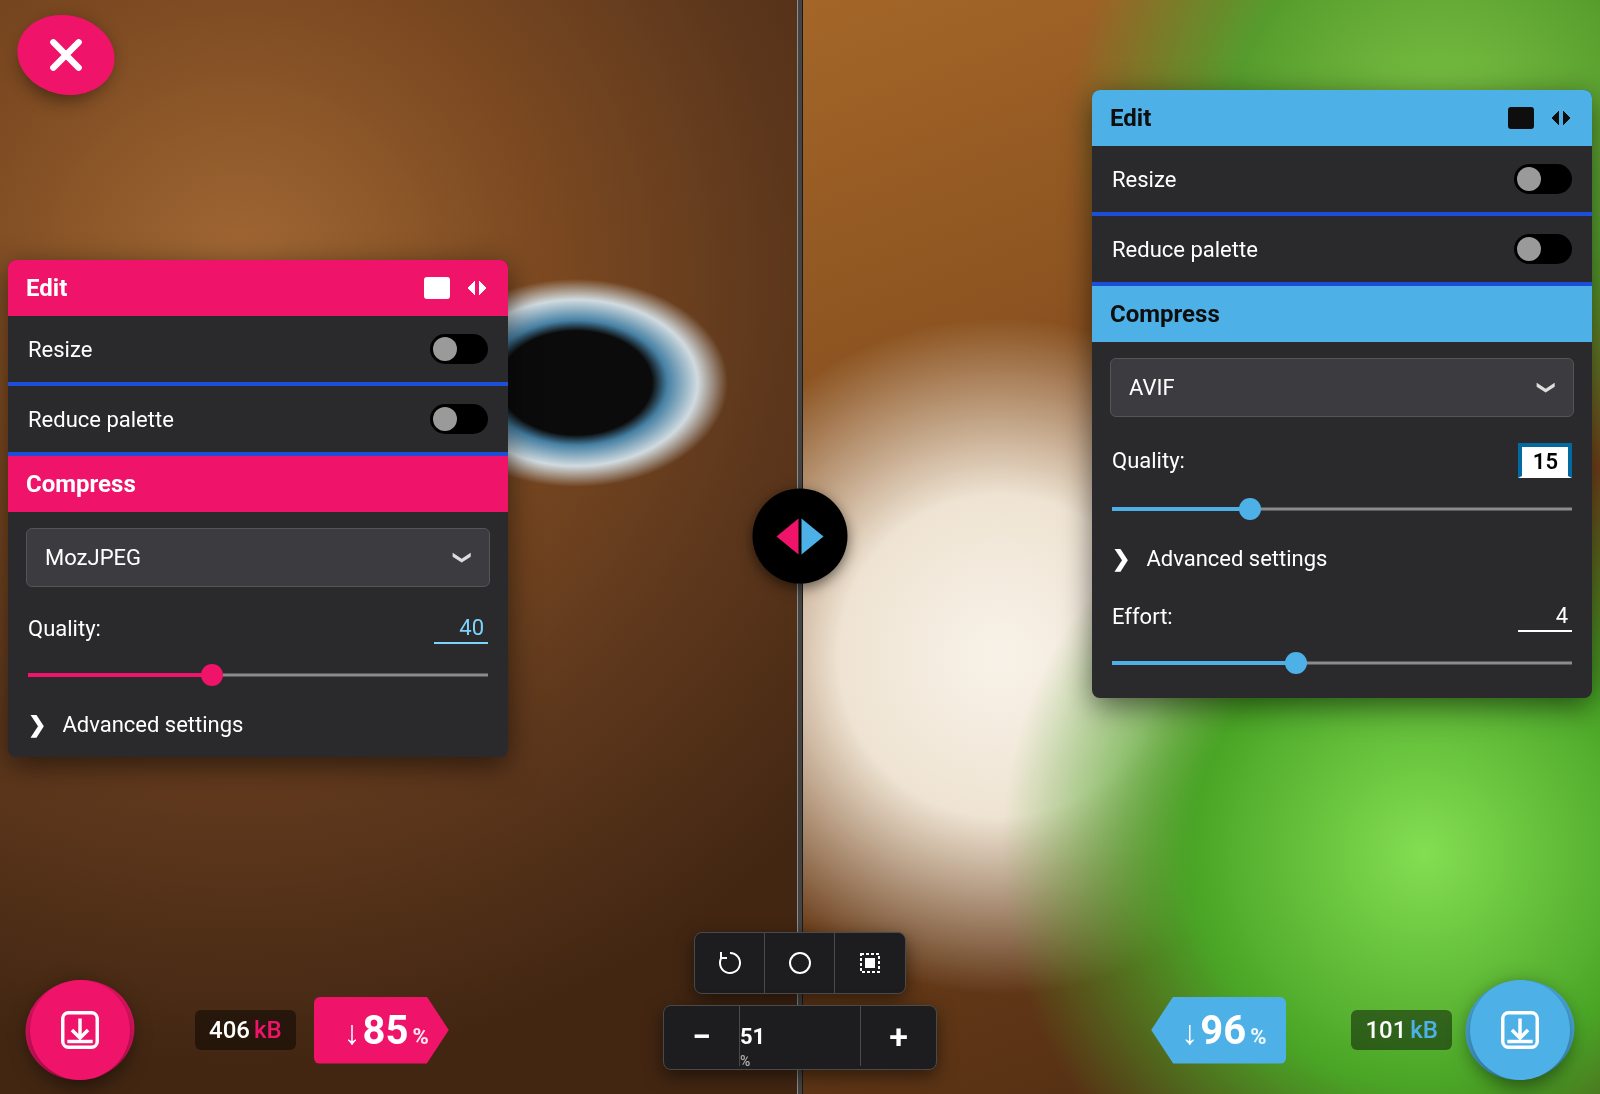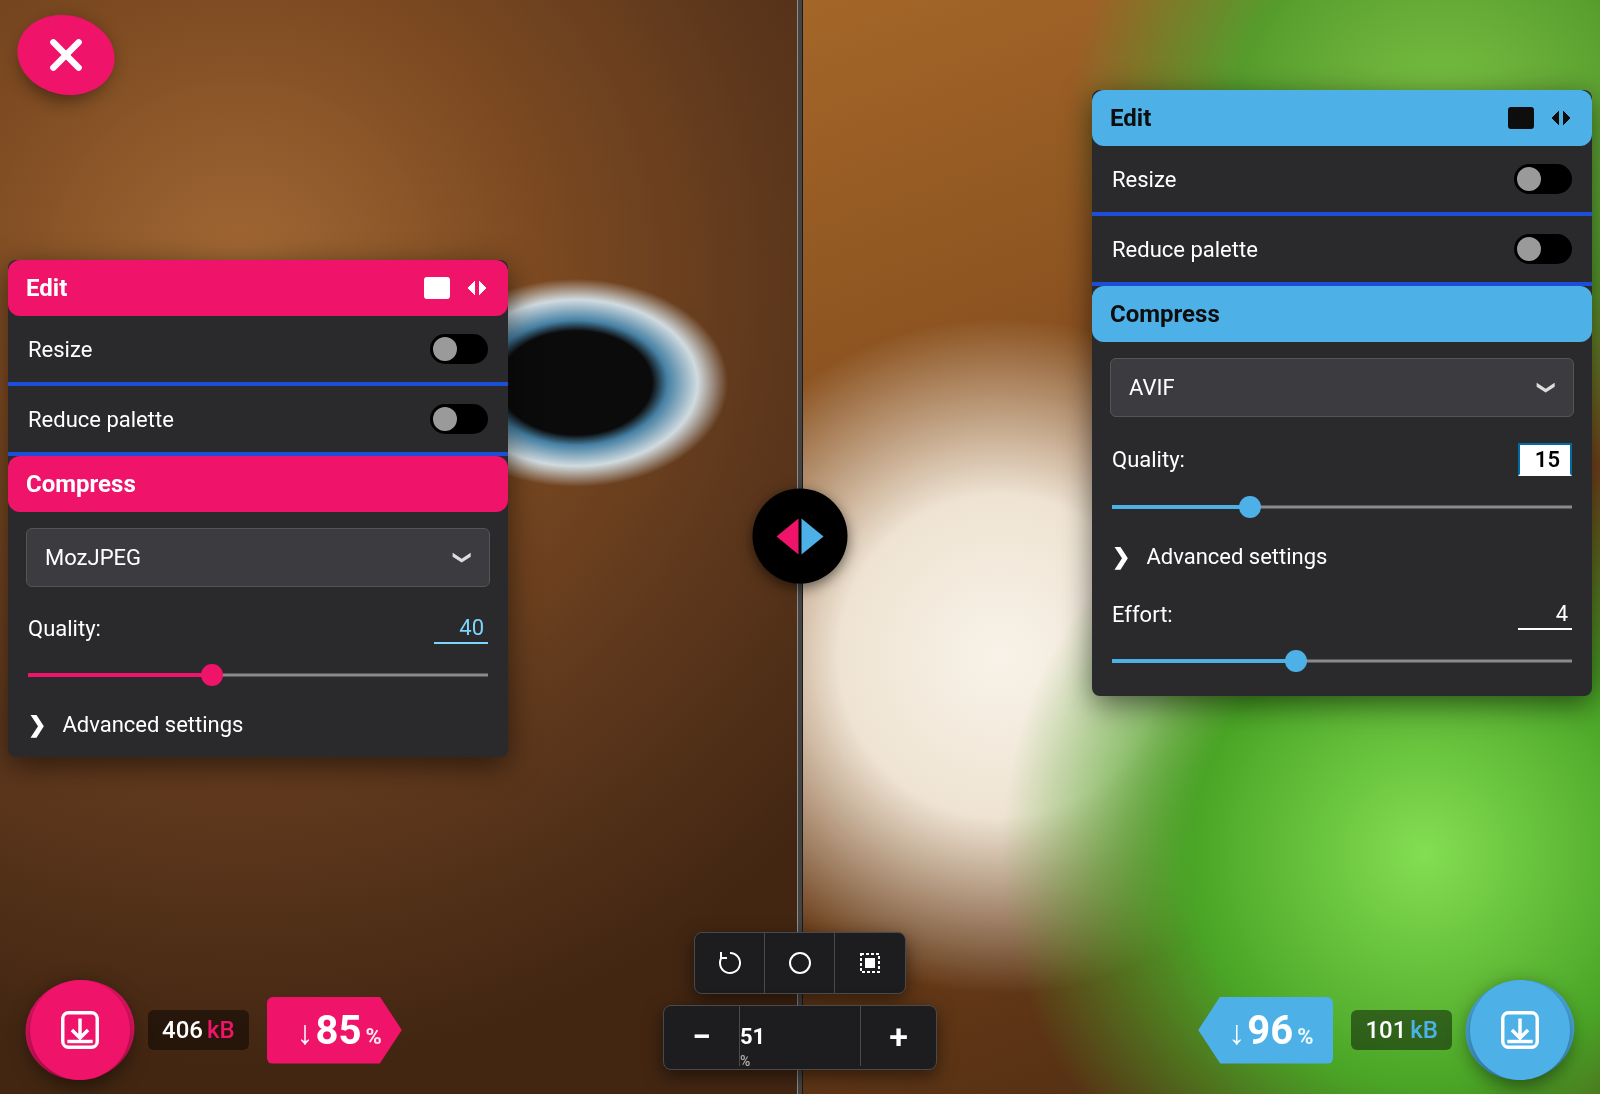--- a/index.html
+++ b/index.html
@@ -45,41 +45,41 @@
 
   .close-btn{position:absolute;top:16px;left:22px;width:88px;height:78px;background:var(--pink);border-radius:50%;z-index:6;display:flex;align-items:center;justify-content:center;box-shadow:0 6px 18px rgba(0,0,0,.45);cursor:pointer;}
   .close-btn::before{content:"";position:absolute;inset:-4px;border-radius:50%;background:var(--pink);transform:rotate(12deg) scale(1.02,.92);z-index:-1;}
   .close-btn svg{width:38px;height:38px;stroke:#fff;stroke-width:4;stroke-linecap:round;}
 
   
   .panel{position:absolute;width:500px;background:var(--panel);border-radius:8px;overflow:hidden;box-shadow:0 8px 30px rgba(0,0,0,.55);z-index:5;}
   .panel.left{left:8px;top:260px;}
   .panel.right{right:8px;top:90px;}
 
-  .sec-head{display:flex;align-items:center;justify-content:space-between;padding:14px 18px;font-weight:700;font-size:24px;border-radius:12px;}
+  .sec-head{display:flex;align-items:center;justify-content:space-between;padding:14px 18px;font-weight:700;font-size:24px;}
   .sec-head.pink{background:var(--pink);}
   .sec-head.blue{background:var(--blue);color:#0e0e0e}
   .sec-head .icons{display:flex;gap:14px;align-items:center;}
   .head-icon{display:inline-flex;align-items:center;justify-content:center;}
   .head-icon svg{width:26px;height:24px;}
   .sec-head.pink svg *{stroke:#fff;fill:#fff;}
   .sec-head.blue svg *{stroke:#0e0e0e;fill:#0e0e0e;}
 
   .row{display:flex;align-items:center;justify-content:space-between;padding:18px 20px;font-size:22px;border-bottom:4px solid #1d4ed8;}
   .row:last-child{border-bottom:none;}
   .toggle{width:58px;height:30px;background:#000;border-radius:30px;position:relative;cursor:pointer;}
   .toggle .knob{position:absolute;top:3px;left:3px;width:24px;height:24px;background:#9a9a9a;border-radius:50%;}
 
   .select{margin:16px 18px;background:#3c3c40;border:1px solid #555;border-radius:6px;padding:16px 18px;display:flex;align-items:center;justify-content:space-between;font-size:22px;cursor:pointer;}
   .select .chev{transform:rotate(90deg);font-size:18px;color:#ddd;}
 
   .field{padding:10px 20px 4px;}
   .field-head{display:flex;align-items:center;justify-content:space-between;font-size:22px;}
   .field-head .val{min-width:54px;text-align:right;border-bottom:2px solid currentColor;padding:2px 4px;font-size:22px;}
-  .field-head .val.boxed{border:2px solid #0369a1;border-bottom:2px solid #fff;padding:2px 10px;background:#fff;color:#000;font-weight:600;}
+  .field-head .val.boxed{border:4px solid #0369a1;border-bottom:2px solid #fff;padding:2px 10px;background:#fff;color:#000;font-weight:600;}
 
   .slider{position:relative;height:34px;margin:10px 20px 6px;}
   .slider .track{position:absolute;left:0;right:0;top:50%;height:3px;background:var(--track);transform:translateY(-50%);}
   .slider .fill{position:absolute;left:0;top:50%;height:4px;transform:translateY(-50%);}
   .slider.pink .fill{background:var(--pink);}
   .slider.blue .fill{background:var(--blue);}
   .slider .thumb{position:absolute;top:50%;width:22px;height:22px;border-radius:50%;transform:translate(-50%,-50%);}
   .slider.pink .thumb{background:var(--pink);}
   .slider.blue .thumb{background:var(--blue);}
 
@@ -92,21 +92,21 @@
   
   .footer{position:absolute;bottom:14px;display:flex;align-items:center;gap:18px;z-index:6;}
   .footer.left{left:30px;}
   .footer.right{right:30px;flex-direction:row-reverse;}
   .dl{width:100px;height:100px;border-radius:50%;display:flex;align-items:center;justify-content:center;box-shadow:0 6px 20px rgba(0,0,0,.5);cursor:pointer;position:relative;}
   .dl::before{content:"";position:absolute;inset:-3px;border-radius:50%;transform:rotate(-10deg) scale(1.03,.94);z-index:-1;}
   .dl.pink,.dl.pink::before{background:var(--pink);}
   .dl.blue,.dl.blue::before{background:var(--blue);}
   .dl svg{width:46px;height:46px;stroke:#fff;fill:none;stroke-width:3;}
   .dl.blue svg{stroke:#fff;}
-  .size{font-size:24px;font-weight:500;padding:6px 14px;background:rgba(0,0,0,.45);border-radius:6px;}
+  .size{font-size:24px;font-weight:500;padding:6px 14px;background:rgba(0,0,0,.45);border-radius:6px;margin-left:47px;}
   .size .u{color:var(--pink);margin-left:4px;}
   .footer.right .size .u{color:var(--blue);}
   .pct{padding:10px 20px 10px 30px;font-size:40px;font-weight:700;position:relative;display:flex;align-items:baseline;}
   .pct .arrow-txt{font-size:34px;margin-right:2px;font-weight:400;}
   .pct .pc{font-size:22px;margin-left:4px;opacity:.9;}
   .pct.pink{background:var(--pink);clip-path:polygon(0 0, calc(100% - 22px) 0, 100% 50%, calc(100% - 22px) 100%, 0 100%);border-radius:6px 0 0 6px;}
   .pct.blue{background:var(--blue);color:#fff;clip-path:polygon(22px 0, 100% 0, 100% 100%, 22px 100%, 0 50%);border-radius:0 6px 6px 0;}
 
   
   .center-controls{position:absolute;left:50%;bottom:100px;transform:translateX(-50%);z-index:6;display:flex;gap:0;background:var(--panel-dark);border:1px solid #4a4a4d;border-radius:8px;overflow:hidden;box-shadow:0 6px 18px rgba(0,0,0,.5);}

